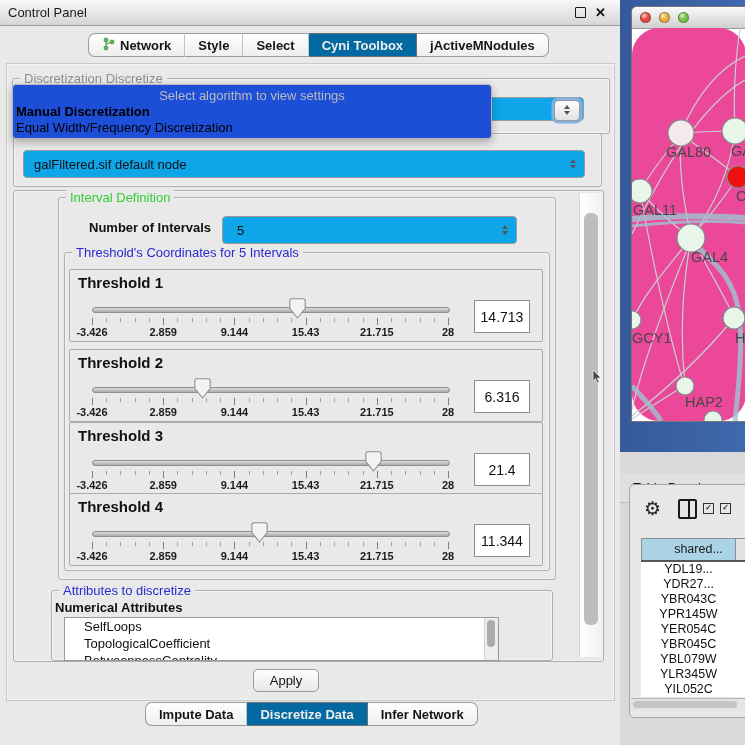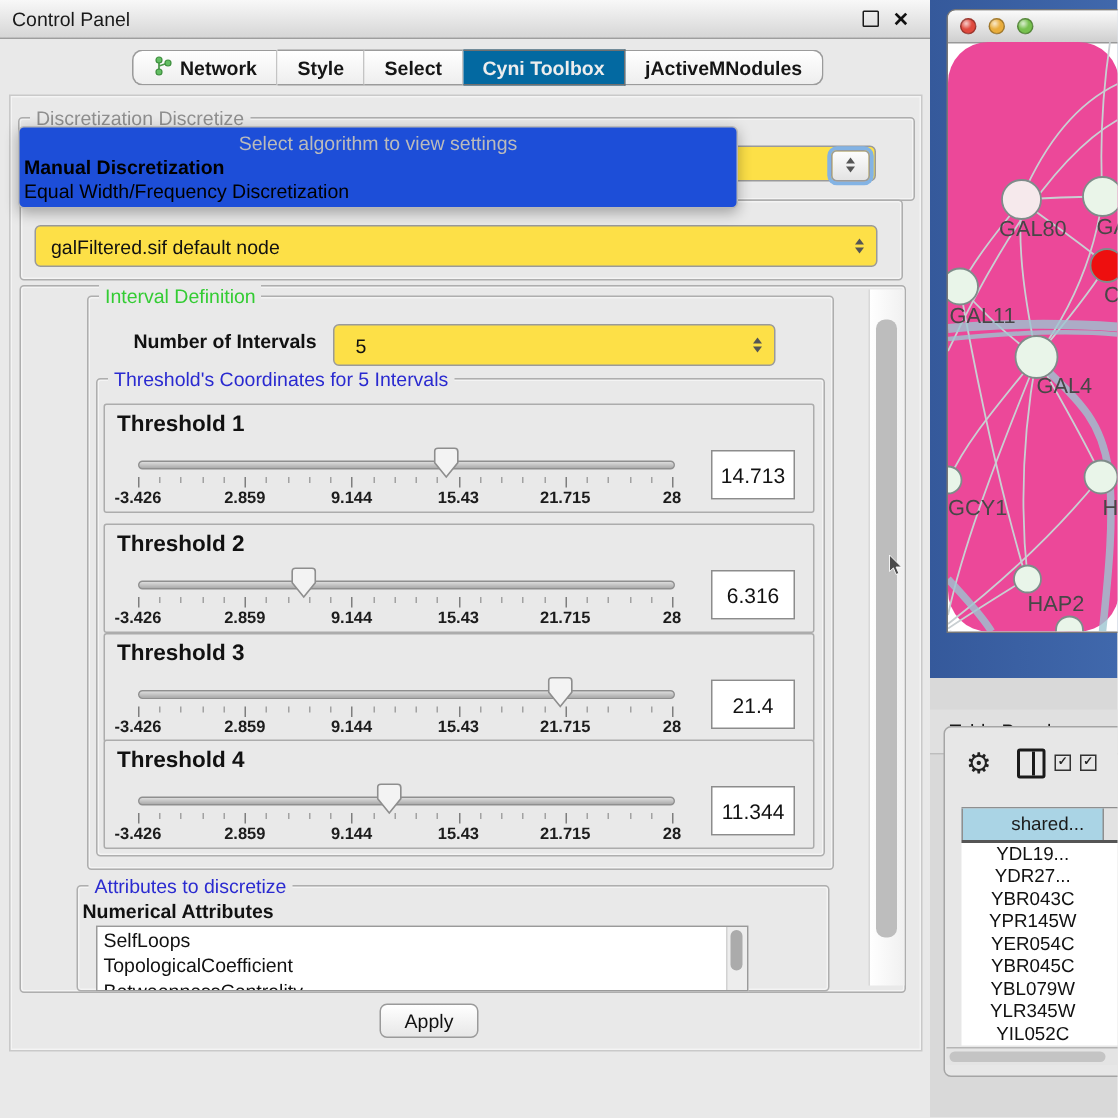--- a/index.html
+++ b/index.html
@@ -28,21 +28,21 @@
   .tab:last-child{border-right:1px solid #9B9B9B;border-radius:0 7px 7px 0;}
   .tab.selected{background:#0369a1;color:#EDEDED;border-color:#707070;}
 
   .group{position:absolute;border:1px solid #AEAEAE;border-radius:3px;
          box-shadow:inset 0 0 0 1px rgba(255,255,255,.5);}
   .legend{position:absolute;top:-8px;left:7px;background:#E9E9E9;padding:0 4px;font-size:13px;}
   .legend.green{color:#33CC33;}
   .legend.blue{color:#2A2AD0;}
   .legend.gray{color:#8F8F8F;}
 
-  .combo{position:absolute;background:#fde047;border:1px solid #9A9A9A;border-radius:4px;
+  .combo{position:absolute;background:#0ea5e9;border:1px solid #9A9A9A;border-radius:4px;
          display:flex;align-items:center;font-size:13px;color:#111;}
   .combo .ctext{margin-left:10px;}
   .stepper{position:absolute;right:4px;top:0;bottom:0;width:14px;display:flex;flex-direction:column;
            align-items:center;justify-content:center;}
   .arr-up{width:0;height:0;border-left:3.5px solid transparent;border-right:3.5px solid transparent;
           border-bottom:4.5px solid #555;margin:1px 0;}
   .arr-dn{width:0;height:0;border-left:3.5px solid transparent;border-right:3.5px solid transparent;
           border-top:4.5px solid #555;margin:1px 0;}
 
   .popup{position:absolute;left:12px;top:84px;width:478px;height:53px;background:#1d4ed8;
@@ -64,21 +64,21 @@
   .th-track{position:absolute;left:22px;top:11px;width:356px;height:4px;border:1px solid #8F8F8F;
             border-radius:3px;background:linear-gradient(#DCDCDC,#ACACAC);}
   .tick{position:absolute;top:22px;width:1px;height:4px;background:#A2A2A2;}
   .tick.major{height:7px;background:#7E7E7E;}
   .tick-label{position:absolute;top:30px;width:64px;text-align:center;font-size:11px;font-weight:bold;color:#1c1c1c;}
   .th-thumb{position:absolute;top:2px;width:17px;height:21px;}
   .valbox{position:absolute;left:404px;top:30px;width:54px;height:31px;background:#FFF;
           border:1px solid #8C8C8C;display:flex;align-items:center;justify-content:center;font-size:14px;}
 
   .listbox{position:absolute;background:#FFF;border:1px solid #9A9A9A;overflow:hidden;}
-  .list-item{font-size:13px;color:#111;padding-left:4px;height:17px;line-height:17px;white-space:nowrap;}
+  .list-item{font-size:13px;color:#111;padding-left:19px;height:17px;line-height:17px;white-space:nowrap;}
   .list-scroll{position:absolute;right:0;top:0;bottom:0;width:13px;background:#EDEDED;border-left:1px solid #D2D2D2;}
   .sb-thumb{position:absolute;background:#ABABAB;border-radius:6px;}
 
   .main-scroll{position:absolute;left:565px;top:2px;width:23px;height:464px;
                background:linear-gradient(to right,#FFFFFF,#F0F0F0);border-left:1px solid #D8D8D8;}
   .button{position:absolute;background:linear-gradient(#FFFFFF,#E7E7E7);border:1px solid #9A9A9A;
           border-radius:5px;font-size:13px;display:flex;align-items:center;justify-content:center;color:#111;}
 
   
   .rightcol{position:absolute;left:620px;top:0;width:125px;height:745px;background:#D9D9D9;}
@@ -397,20 +397,31 @@
           <div class="sb-thumb" style="left:2px;top:2px;width:8px;height:27px;"></div>
         </div>
       </div>
     </div>
   </div>
 
   <div class="button" style="left:253px;top:669px;width:64px;height:21px;">
     <span>Apply</span>
   </div>
 
+  <div class="tabbar" style="left:145px;top:702px;">
+      <div class="tab">
+        <span class="tab-label">Impute Data</span>
+      </div>
+      <div class="tab selected">
+        <span class="tab-label">Discretize Data</span>
+      </div>
+      <div class="tab">
+        <span class="tab-label">Infer Network</span>
+      </div>
+    </div>
 </div>
 
 <div class="rightcol">
   <div class="blue-frame">
     <div class="mac-window">
       <div class="mac-titlebar">
         <div class="light" style="background: radial-gradient(circle at 35% 30%, rgba(255, 255, 255, 0.75), rgba(255, 255, 255, 0) 45%), rgb(223, 74, 62);"></div>
         <div class="light" style="background: radial-gradient(circle at 35% 30%, rgba(255, 255, 255, 0.75), rgba(255, 255, 255, 0) 45%), rgb(233, 173, 60);"></div>
         <div class="light" style="background: radial-gradient(circle at 35% 30%, rgba(255, 255, 255, 0.75), rgba(255, 255, 255, 0) 45%), rgb(119, 193, 79);"></div>
       </div>

